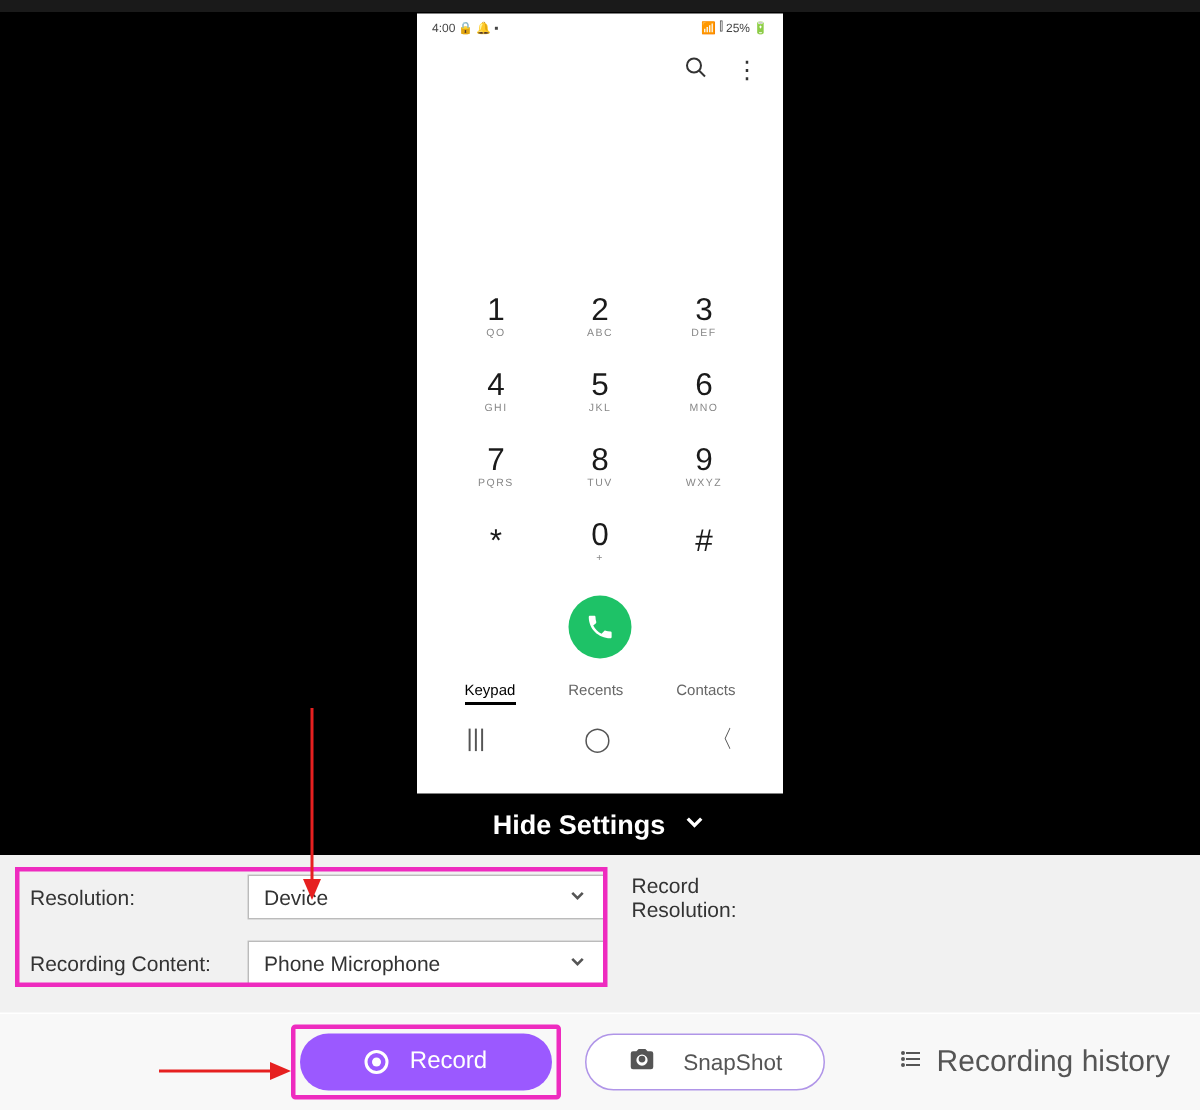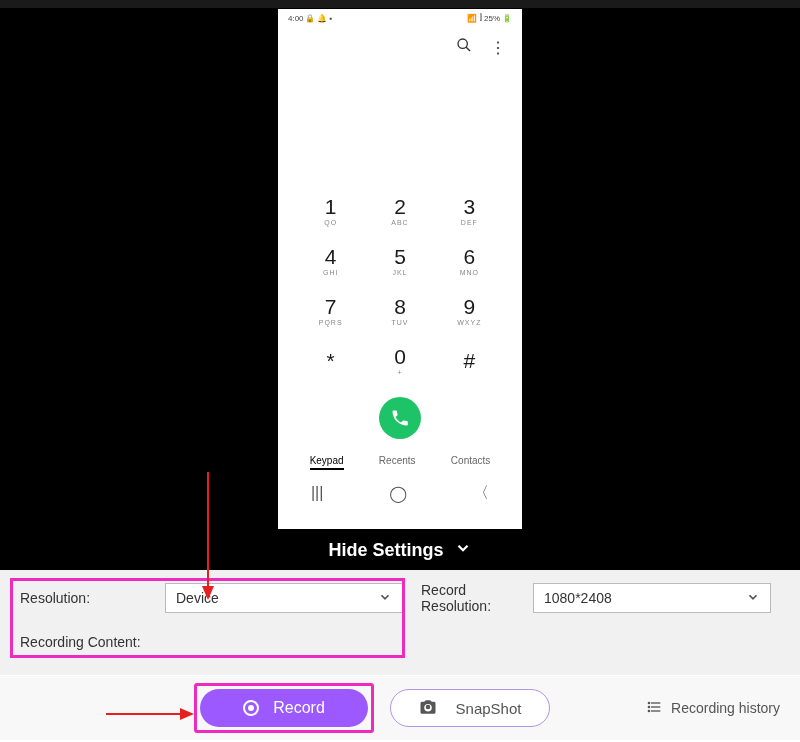--- a/index.html
+++ b/index.html
@@ -35,21 +35,21 @@
 
   .arrow1 { position:absolute; left:193px; top:472px; width:30px; height:128px; pointer-events:none; }
   .arrow2 { position:absolute; left:106px; top:702px; width:88px; height:24px; pointer-events:none; }
 
   .bottom-bar { position:absolute; top:676px; left:0; right:0; height:64px; background:#f8f8f8; display:flex; align-items:center; padding:0 20px; gap:16px; }
   .btn-record-wrap { border:3px solid #ee2bbf; padding:3px; border-radius:3px; margin-left:174px; }
   .btn-record { width:168px; height:38px; border-radius:20px; background:#9b59ff; color:#fff; font-size:16px; display:flex; align-items:center; justify-content:center; gap:14px; }
   .rec-dot { width:16px; height:16px; border-radius:50%; border:2px solid #fff; display:flex; align-items:center; justify-content:center; }
   .rec-dot-inner { width:6px; height:6px; border-radius:50%; background:#fff; }
   .btn-snap { width:160px; height:38px; border-radius:20px; background:#fff; border:1.5px solid #b095e8; color:#555; font-size:15px; display:flex; align-items:center; justify-content:center; gap:19px; }
-  .history-link { margin-left:auto; display:flex; align-items:center; gap:8px; color:#555; font-size:14px; }
+  .history-link { margin-left:auto; display:flex; align-items:center; gap:8px; color:#555; font-size:20px; }
 </style>
 </head>
 <body>
 
 <div class="top-chrome"></div>
 
 <div class="preview-area">
   <div class="phone-screen">
     <div class="status-bar">
       <div class="status-left">
@@ -158,29 +158,29 @@
   <div class="highlight-box"></div>
   <div class="settings-row">
     <span class="lab">Resolution:</span>
     <div class="dropdown">
       <span>Device</span>
       <span class="chev"><svg width="14" height="14" viewBox="0 0 24 24" fill="none" stroke="#555" stroke-width="3">
             <polyline points="6 9 12 15 18 9"></polyline>
           </svg></span>
     </div>
     <span class="lab2">Record Resolution:</span>
+  </div>
+  <div class="settings-row">
+    <span class="lab">Recording Content:</span>
     <div class="dropdown">
-      <span>1080*2408</span>
+      <span>Phone Microphone</span>
       <span class="chev"><svg width="14" height="14" viewBox="0 0 24 24" fill="none" stroke="#555" stroke-width="3">
             <polyline points="6 9 12 15 18 9"></polyline>
           </svg></span>
     </div>
-  </div>
-  <div class="settings-row">
-    <span class="lab">Recording Content:</span>
   </div>
 </div>
 
 <svg class="arrow1" viewBox="0 0 30 128">
   <line x1="15" y1="0" x2="15" y2="118" stroke="#e62020" stroke-width="2"></line>
   <polygon points="15,128 9,114 21,114" fill="#e62020"></polygon>
 </svg>
 
 <div class="bottom-bar">
   <div class="btn-record-wrap">

